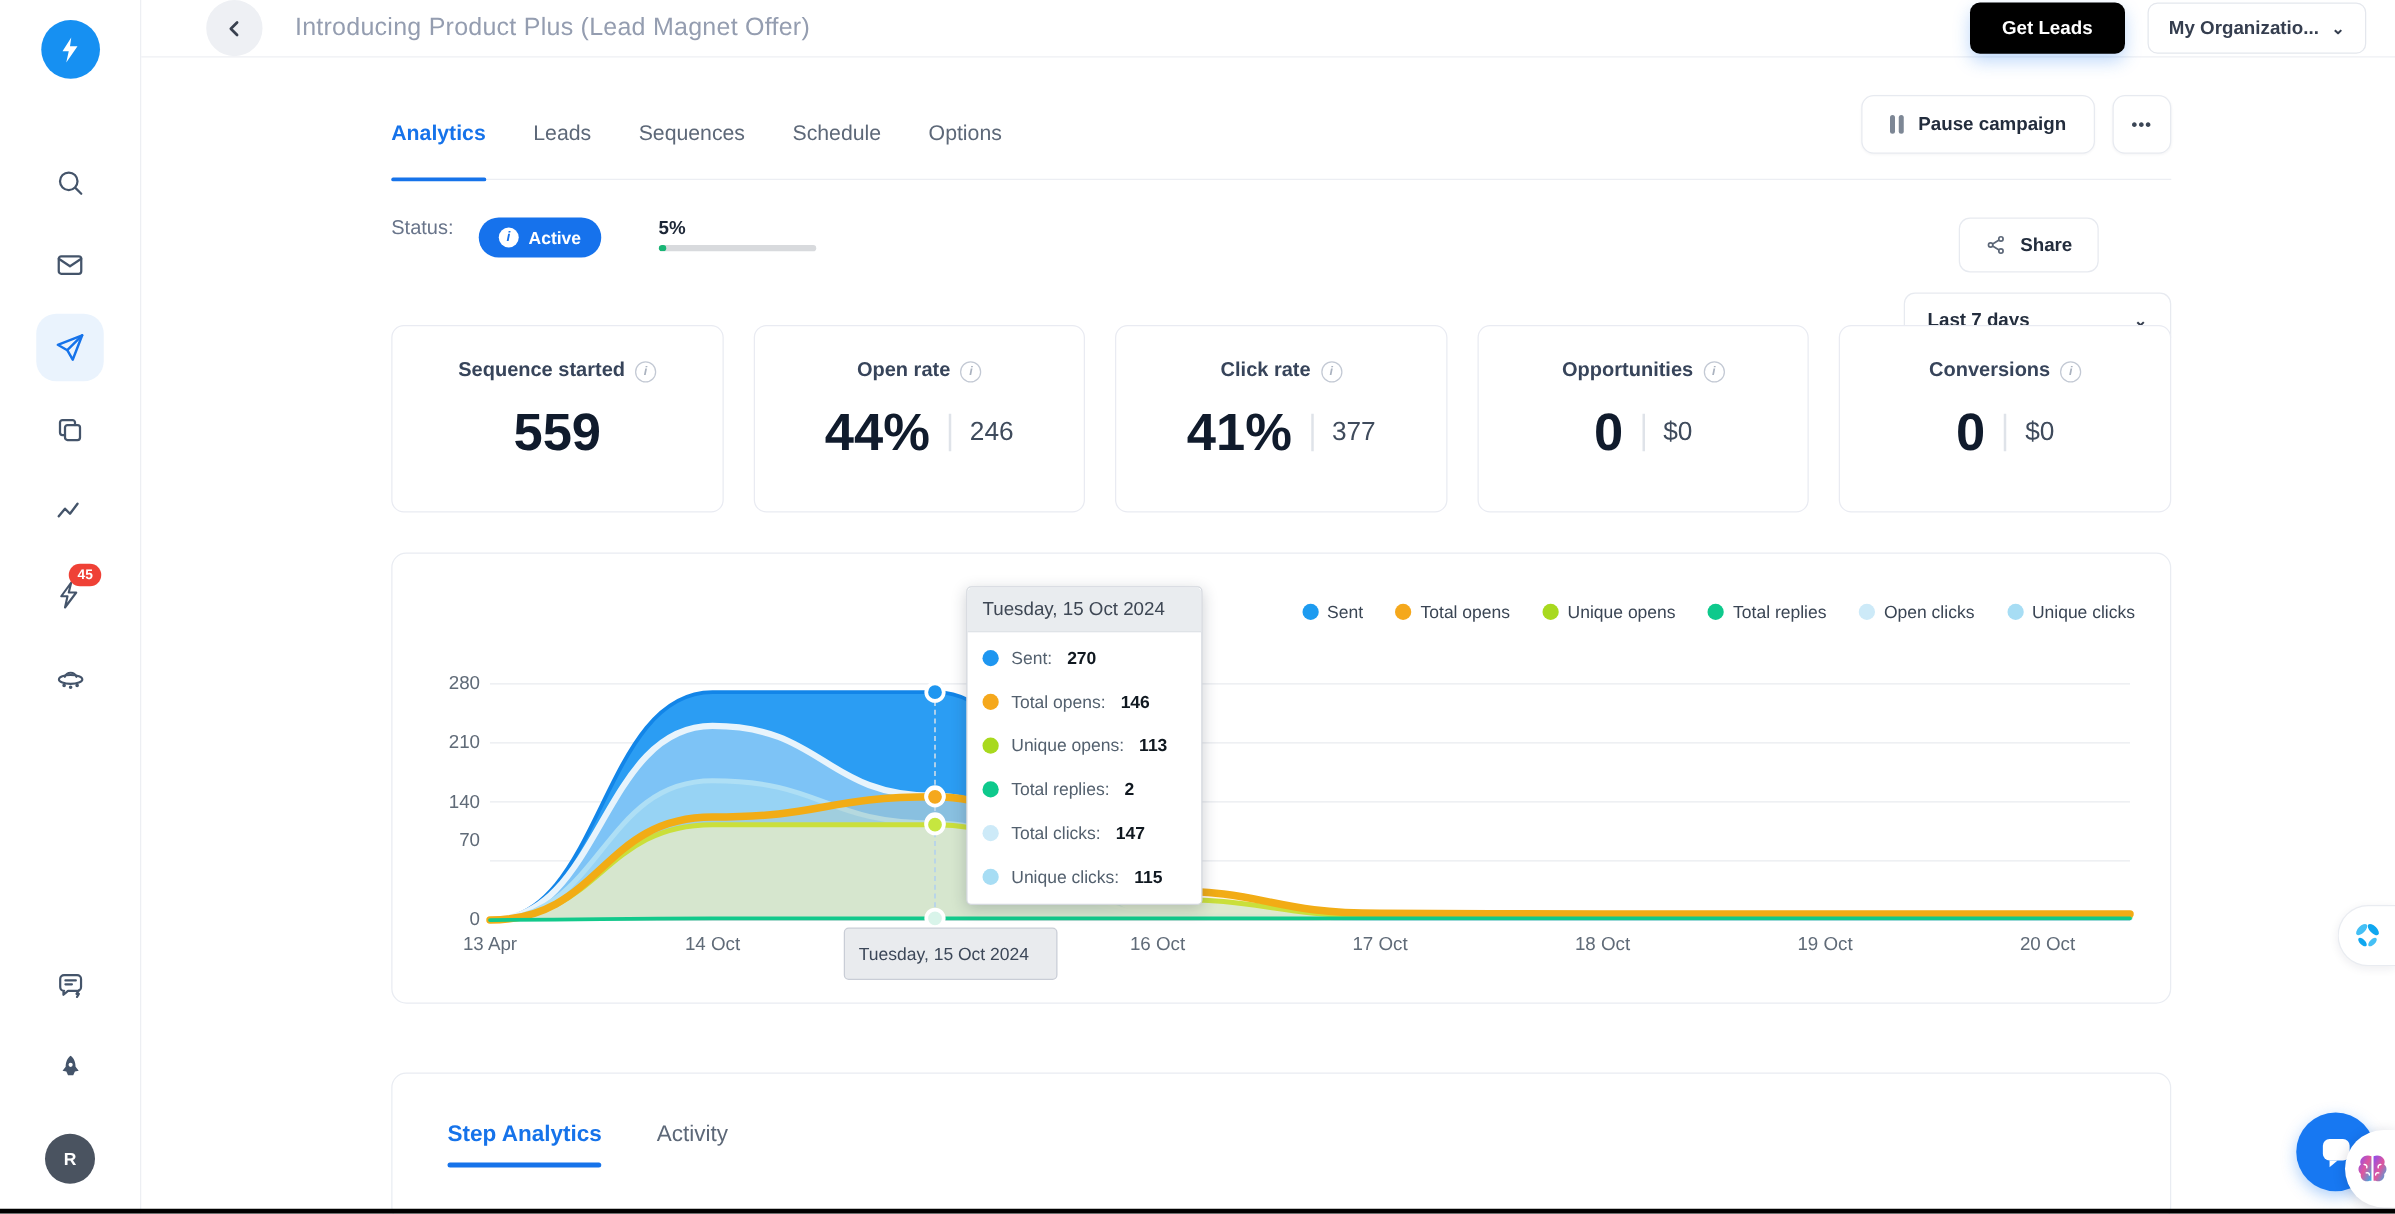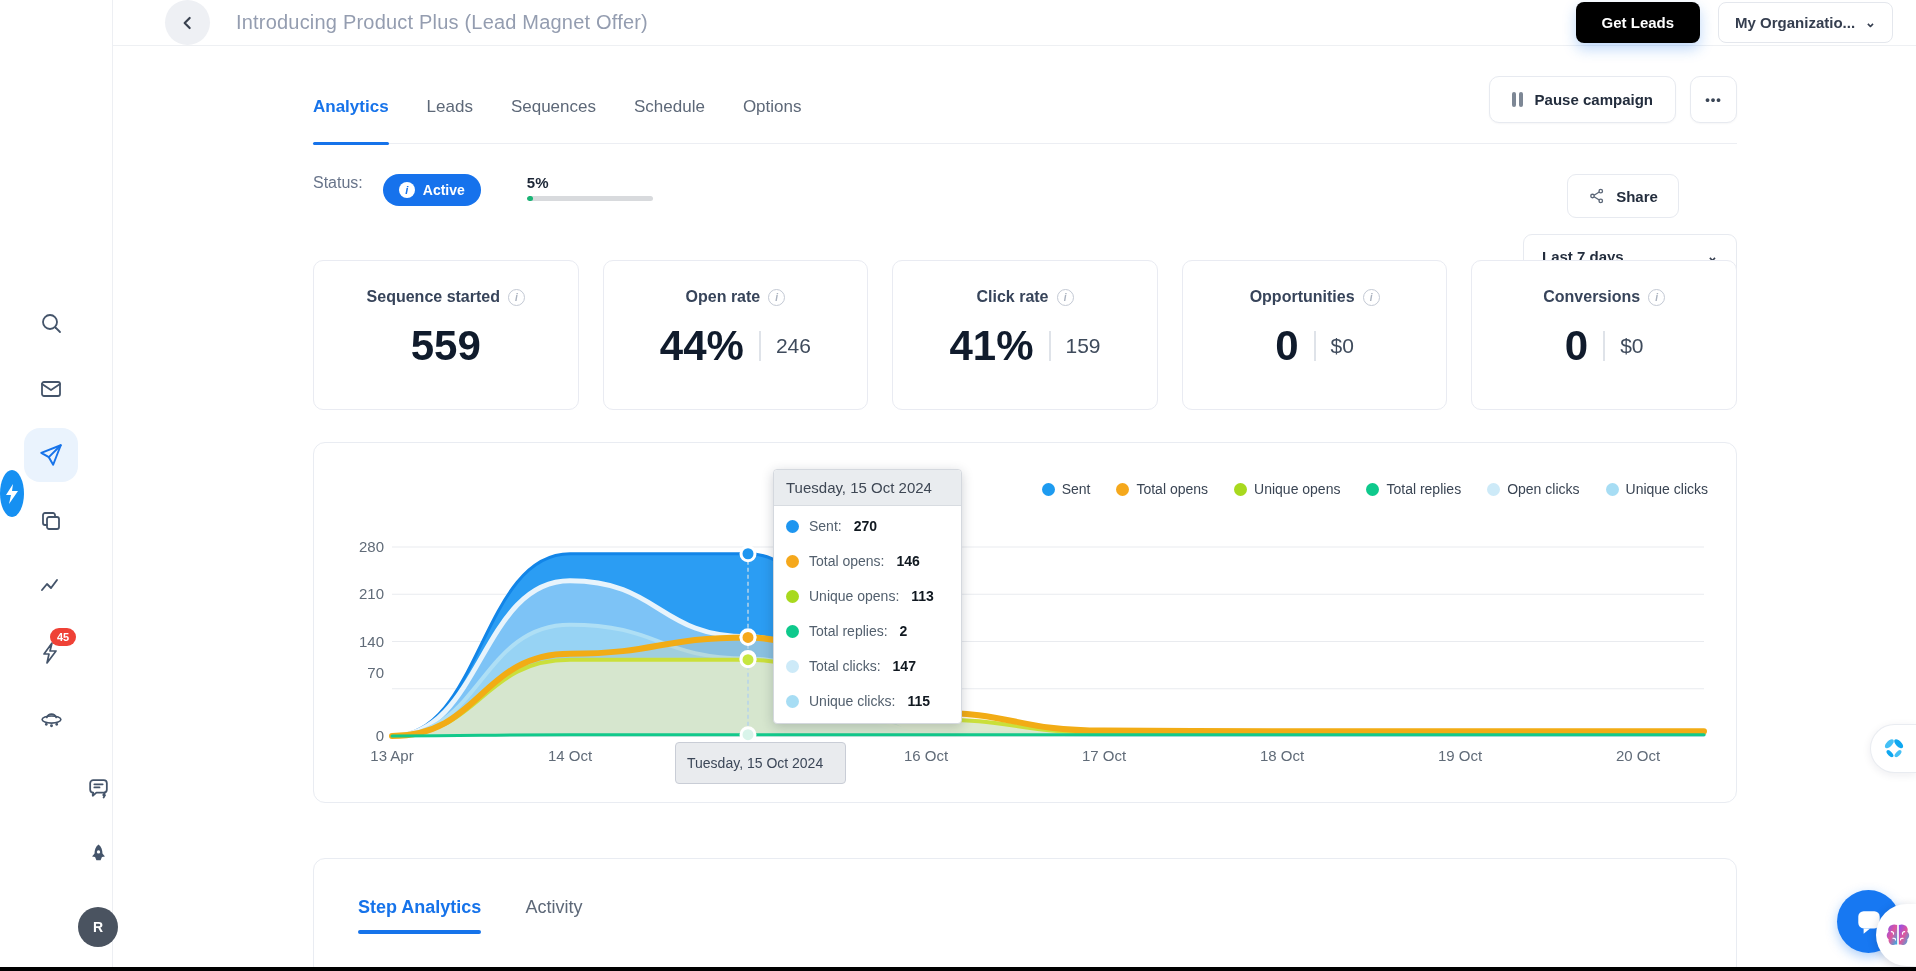--- a/index.html
+++ b/index.html
@@ -2,21 +2,21 @@
 <html><head>
 <meta charset="utf-8">
 <style>
   * { box-sizing: border-box; margin: 0; padding: 0; }
   html, body { width: 1916px; height: 971px; overflow: hidden; background: #fff;
     font-family: "Liberation Sans", sans-serif; position: relative; }
   body { display: flex; }
 
   
   .sidebar { width: 113px; height: 971px; border-right: 1px solid #edeff3;
-    display: flex; flex-direction: row; align-items: center; flex-shrink: 0; }
+    display: flex; flex-direction: column; align-items: center; flex-shrink: 0; }
   .logo { width: 47px; height: 47px; border-radius: 50%; background: #1690f2;
     display: flex; align-items: center; justify-content: center; margin-top: 16px; cursor: pointer; }
   .nav { display: flex; flex-direction: column; align-items: center; gap: 40px; margin-top: 70px; }
   .nav-item { width: 26px; height: 26px; display: flex; align-items: center; justify-content: center;
     cursor: pointer; position: relative; }
   .nav-item.active-wrap { width: 54px; height: 54px; background: #eaf3fd; border-radius: 16px; margin: -14px 0; }
   .badge { position: absolute; top: -12px; left: 12px; background: #ef4136; color: #fff;
     font-size: 11px; font-weight: bold; padding: 3px 7px; border-radius: 10px; }
   .sidebar-bottom { margin-top: auto; display: flex; flex-direction: column; align-items: center;
     gap: 40px; margin-bottom: 24px; }
@@ -305,21 +305,21 @@
           </div>
         </div>
         <div class="stat-card">
           <div class="stat-label">
             <span>Click rate</span>
             <span class="info-gray">i</span>
           </div>
           <div class="stat-value-row">
             <span class="stat-value">41%</span>
             <span class="stat-divider"></span>
-            <span class="stat-secondary">159</span>
+            <span class="stat-secondary">377</span>
           </div>
         </div>
         <div class="stat-card">
           <div class="stat-label">
             <span>Opportunities</span>
             <span class="info-gray">i</span>
           </div>
           <div class="stat-value-row">
             <span class="stat-value">0</span>
             <span class="stat-divider"></span>

